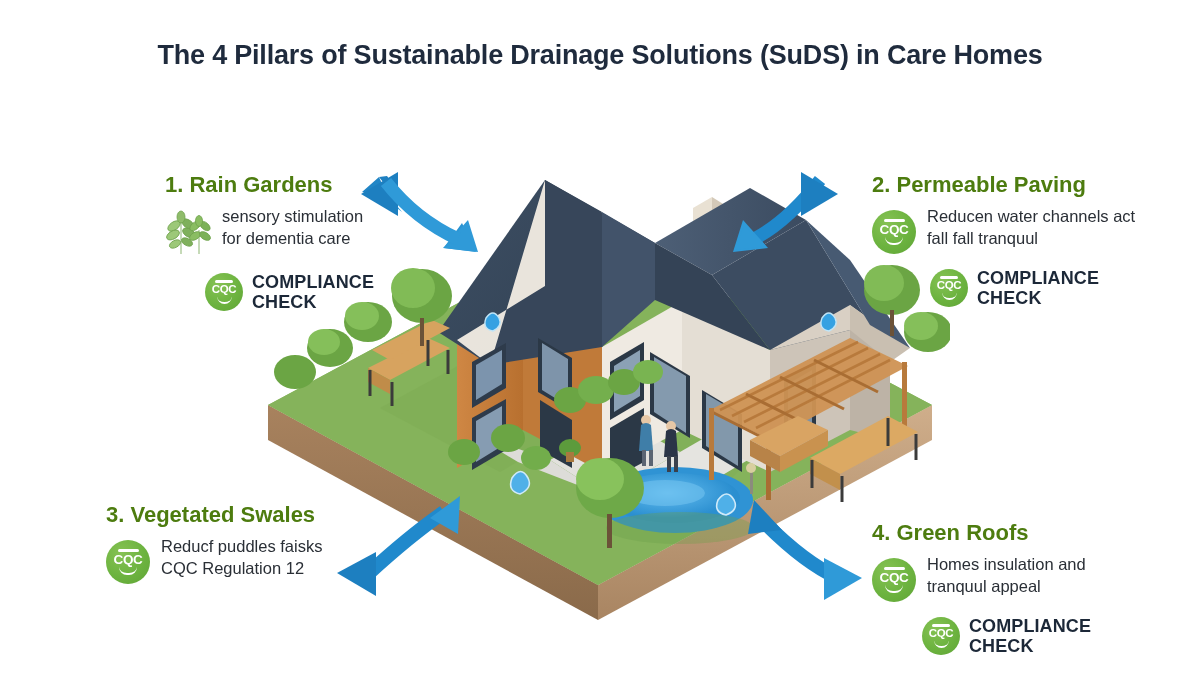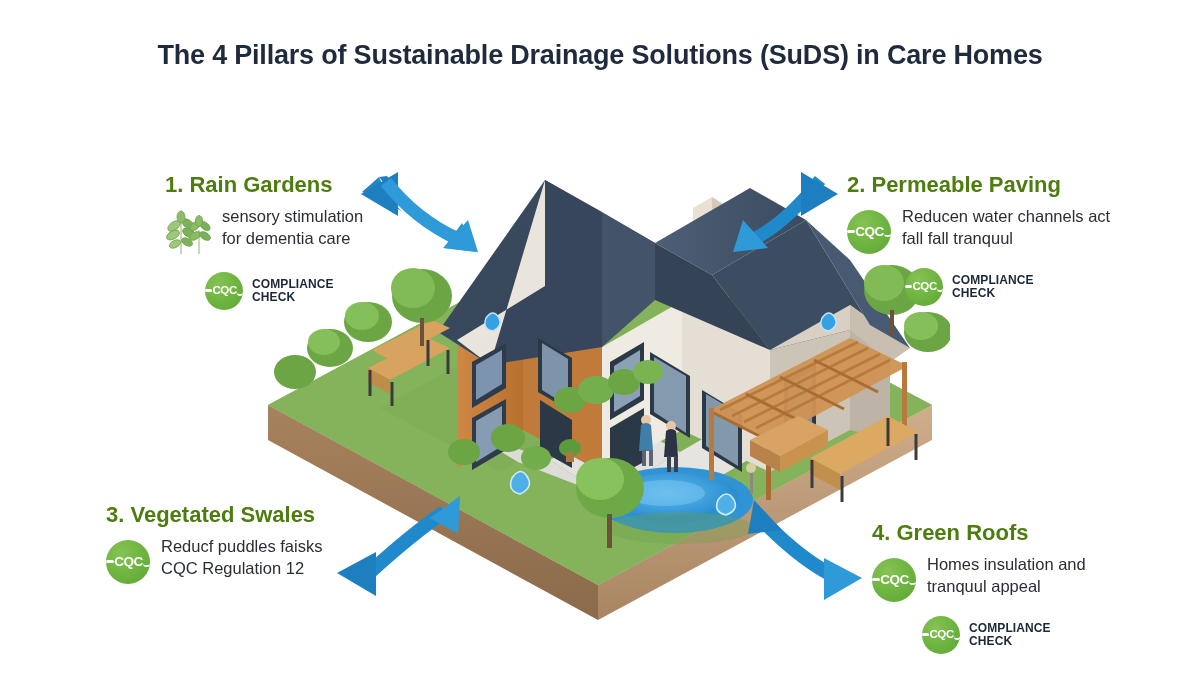--- a/index.html
+++ b/index.html
@@ -29,37 +29,37 @@
   .pillar .body{
     font-size:16.5px;line-height:1.33;color:#2a2f36;
     font-weight:400;
   }
   .pillar .body div{white-space:nowrap;}
 
   
   .cqc{
     width:38px;height:38px;border-radius:50%;
     background:radial-gradient(circle at 35% 30%, #86c254 0%, #6cb33f 55%, #5fa436 100%);
-    display:inline-flex;flex-direction:row;align-items:center;justify-content:center;
+    display:inline-flex;flex-direction:column;align-items:center;justify-content:center;
     flex:0 0 auto;position:relative;
   }
   .cqc .bar{width:18px;height:2.5px;background:#ffffff;border-radius:2px;margin-bottom:1px;}
   .cqc .txt{font-size:11.5px;font-weight:bold;color:#ffffff;letter-spacing:-0.4px;line-height:1;}
   .cqc .smile{
     width:15px;height:6px;border-bottom:2.4px solid #ffffff;
     border-radius:0 0 18px 18px;margin-top:1px;
   }
   .cqc.lg{width:44px;height:44px;}
   .cqc.lg .txt{font-size:13.5px;}
   .cqc.lg .bar{width:21px;}
   .cqc.lg .smile{width:18px;}
 
   .compliance{display:flex;align-items:center;gap:9px;}
   .compliance .ctext{
-    font-size:12px;font-weight:bold;color:#1c2838;line-height:1.12;letter-spacing:.1px;
+    font-size:18px;font-weight:bold;color:#1c2838;line-height:1.12;letter-spacing:.1px;
   }
 
   .withbadge{display:flex;align-items:flex-start;gap:11px;}
 
   
   .plant{width:46px;height:48px;flex:0 0 auto;margin-top:2px;}
 
   
   .arrows{position:absolute;left:0;top:0;width:1200px;height:675px;pointer-events:none;}
 
@@ -353,21 +353,21 @@
         <span class="txt">CQC</span>
         <span class="smile"></span>
       </span>
       <span class="ctext">
         <div>COMPLIANCE</div>
         <div>CHECK</div>
       </span>
     </div>
   </div>
 
-  <div class="pillar" style="left:847px;top:172px;width:270px;">
+  <div class="pillar" style="left:872px;top:172px;width:270px;">
     <div class="heading">2. Permeable Paving</div>
     <div class="withbadge">
       <span class="cqc lg" style="margin-top:4px;">
         <span class="bar"></span>
         <span class="txt">CQC</span>
         <span class="smile"></span>
       </span>
       <div class="body">
         <div>Reducen water channels act</div>
         <div>fall fall tranquul</div>

